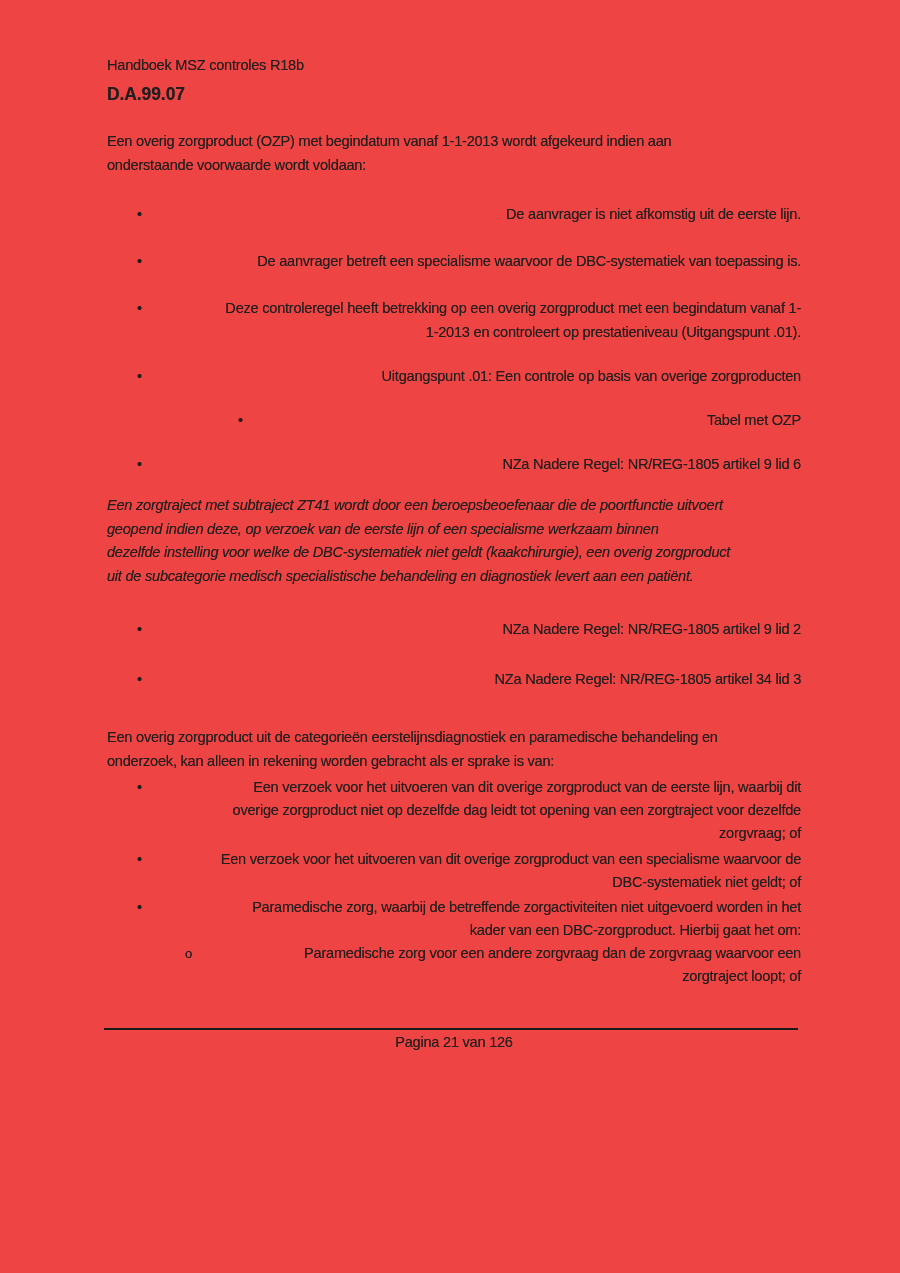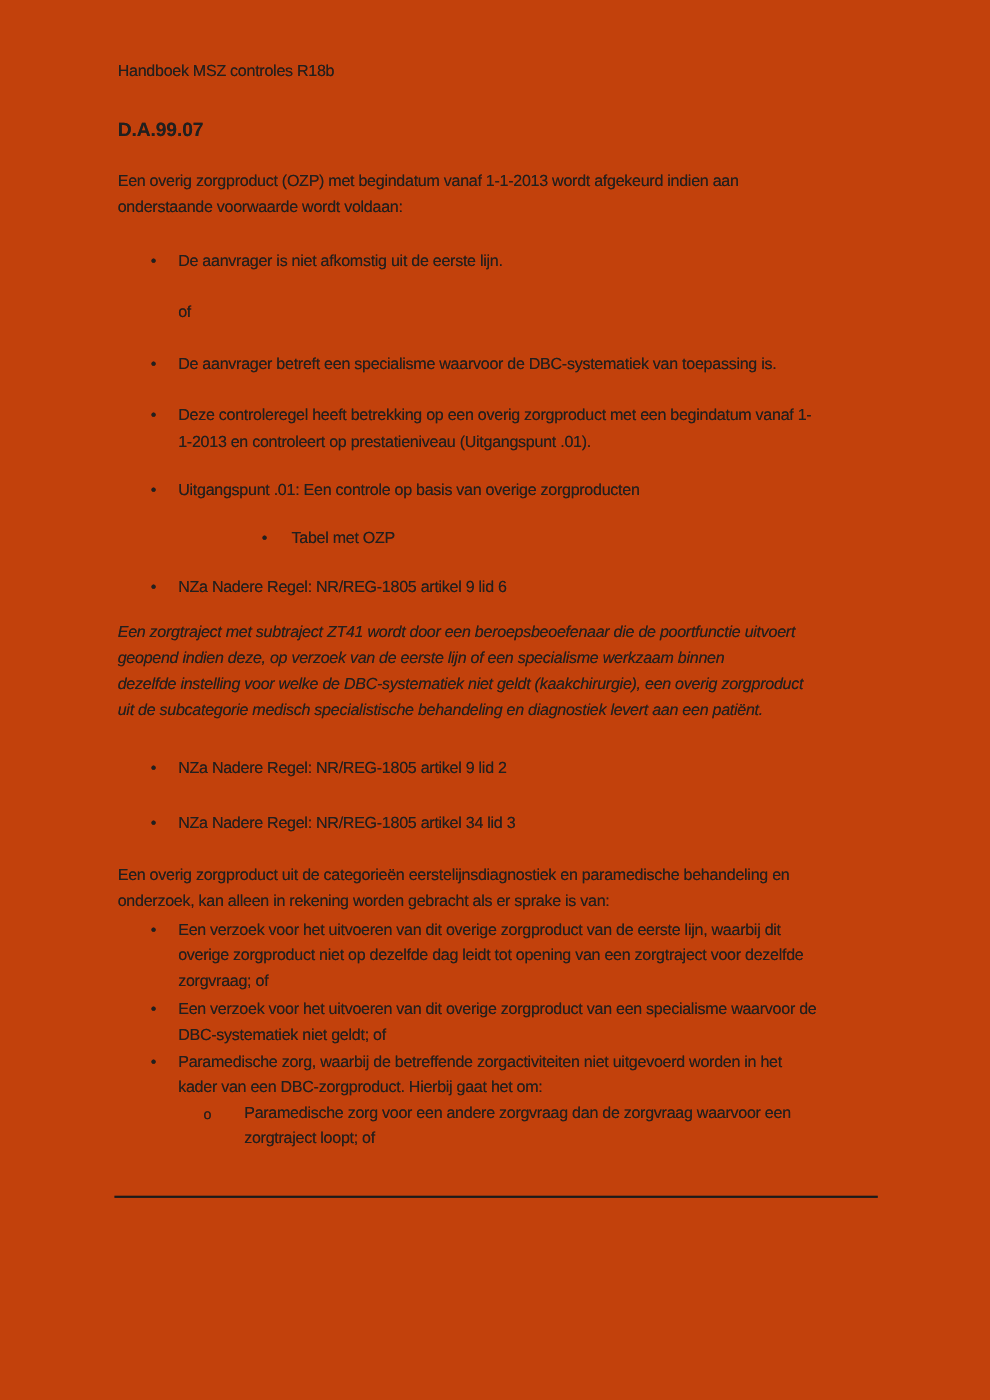--- a/index.html
+++ b/index.html
@@ -1,37 +1,37 @@
 <!DOCTYPE html>
 <html><head>
 <meta charset="utf-8">
 <style>
   html,body{margin:0;padding:0;background:#ffffff;}
   .page{
     position:relative;
     width:900px;height:1273px;
-    background:#c2410c;
+    background:#ef4444;
     overflow:hidden;
     font-family:"Liberation Sans","DejaVu Sans",sans-serif;
     color:#202020;
     font-size:14.6px;
     letter-spacing:-0.25px;
     text-shadow:0 0 0.5px rgba(0,0,0,0.45);
     box-sizing:border-box;
     padding:56px 99px 0 107px;
   }
   .pre{white-space:pre-line;}
   .hdr{line-height:19px;}
-  .doc-heading{font-size:17.5px;font-weight:bold;line-height:22px;margin-top:32px;letter-spacing:-0.1px;}
+  .doc-heading{font-size:17.5px;font-weight:bold;line-height:22px;margin-top:8px;letter-spacing:-0.1px;}
   .para{line-height:23.5px;}
   .ln23{line-height:23px;}
   
   .li{display:flex;align-items:flex-start;}
   .li .dot{flex:0 0 55px;box-sizing:border-box;padding-left:30px;}
-  .li .txt{flex:1;}
+  .li .txt{flex:1;text-align:right;}
   .li2 .dot{flex:0 0 158px;padding-left:131px;}
   .li-o .dot{flex:0 0 115px;padding-left:78px;font-size:13px;}
   .of-line{margin-left:55px;line-height:23px;}
   
   .footer-rule{border:none;border-top:2px solid #1a1a1a;margin:40px 0 0 -3px;width:694px;}
   .footer-text{text-align:center;line-height:21px;margin-top:2px;}
 </style>
 </head>
 <body>
 
@@ -42,21 +42,20 @@
   <div class="doc-heading">D.A.99.07</div>
 
   <div class="para pre" style="margin-top:25px;">Een overig zorgproduct (OZP) met begindatum vanaf 1-1-2013 wordt afgekeurd indien aan
 onderstaande voorwaarde wordt voldaan:</div>
 
   <div class="li ln23" style="margin-top:26px;">
     <span class="dot">•</span>
     <span class="txt pre">De aanvrager is niet afkomstig uit de eerste lijn.</span>
   </div>
 
-  <div class="of-line" style="margin-top:23px;">of</div>
 
   <div class="li ln23" style="margin-top:24px;">
     <span class="dot">•</span>
     <span class="txt pre">De aanvrager betreft een specialisme waarvoor de DBC-systematiek van toepassing is.</span>
   </div>
 
 
   <div class="li para" style="margin-top:24px;">
     <span class="dot">•</span>
     <span class="txt pre">Deze controleregel heeft betrekking op een overig zorgproduct met een begindatum vanaf 1-
@@ -87,21 +86,21 @@
     <span class="dot">•</span>
     <span class="txt pre">NZa Nadere Regel: NR/REG-1805 artikel 9 lid 2</span>
   </div>
 
 
   <div class="li ln23" style="margin-top:27px;">
     <span class="dot">•</span>
     <span class="txt pre">NZa Nadere Regel: NR/REG-1805 artikel 34 lid 3</span>
   </div>
 
-  <div class="para pre" style="margin-top:24px;">Een overig zorgproduct uit de categorieën eerstelijnsdiagnostiek en paramedische behandeling en
+  <div class="para pre" style="margin-top:35px;">Een overig zorgproduct uit de categorieën eerstelijnsdiagnostiek en paramedische behandeling en
 onderzoek, kan alleen in rekening worden gebracht als er sprake is van:</div>
 
   <div class="li ln23" style="margin-top:3px;">
     <span class="dot">•</span>
     <span class="txt pre">Een verzoek voor het uitvoeren van dit overige zorgproduct van de eerste lijn, waarbij dit
 overige zorgproduct niet op dezelfde dag leidt tot opening van een zorgtraject voor dezelfde
 zorgvraag; of</span>
   </div>
 
   <div class="li ln23" style="margin-top:3px;">
@@ -116,14 +115,15 @@
 kader van een DBC-zorgproduct. Hierbij gaat het om:</span>
   </div>
 
   <div class="li li-o ln23">
     <span class="dot">o</span>
     <span class="txt pre">Paramedische zorg voor een andere zorgvraag dan de zorgvraag waarvoor een
 zorgtraject loopt; of</span>
   </div>
 
   <hr class="footer-rule">
+  <div class="footer-text">Pagina 21 van 126</div>
 
 </div>
 
 </body></html>

